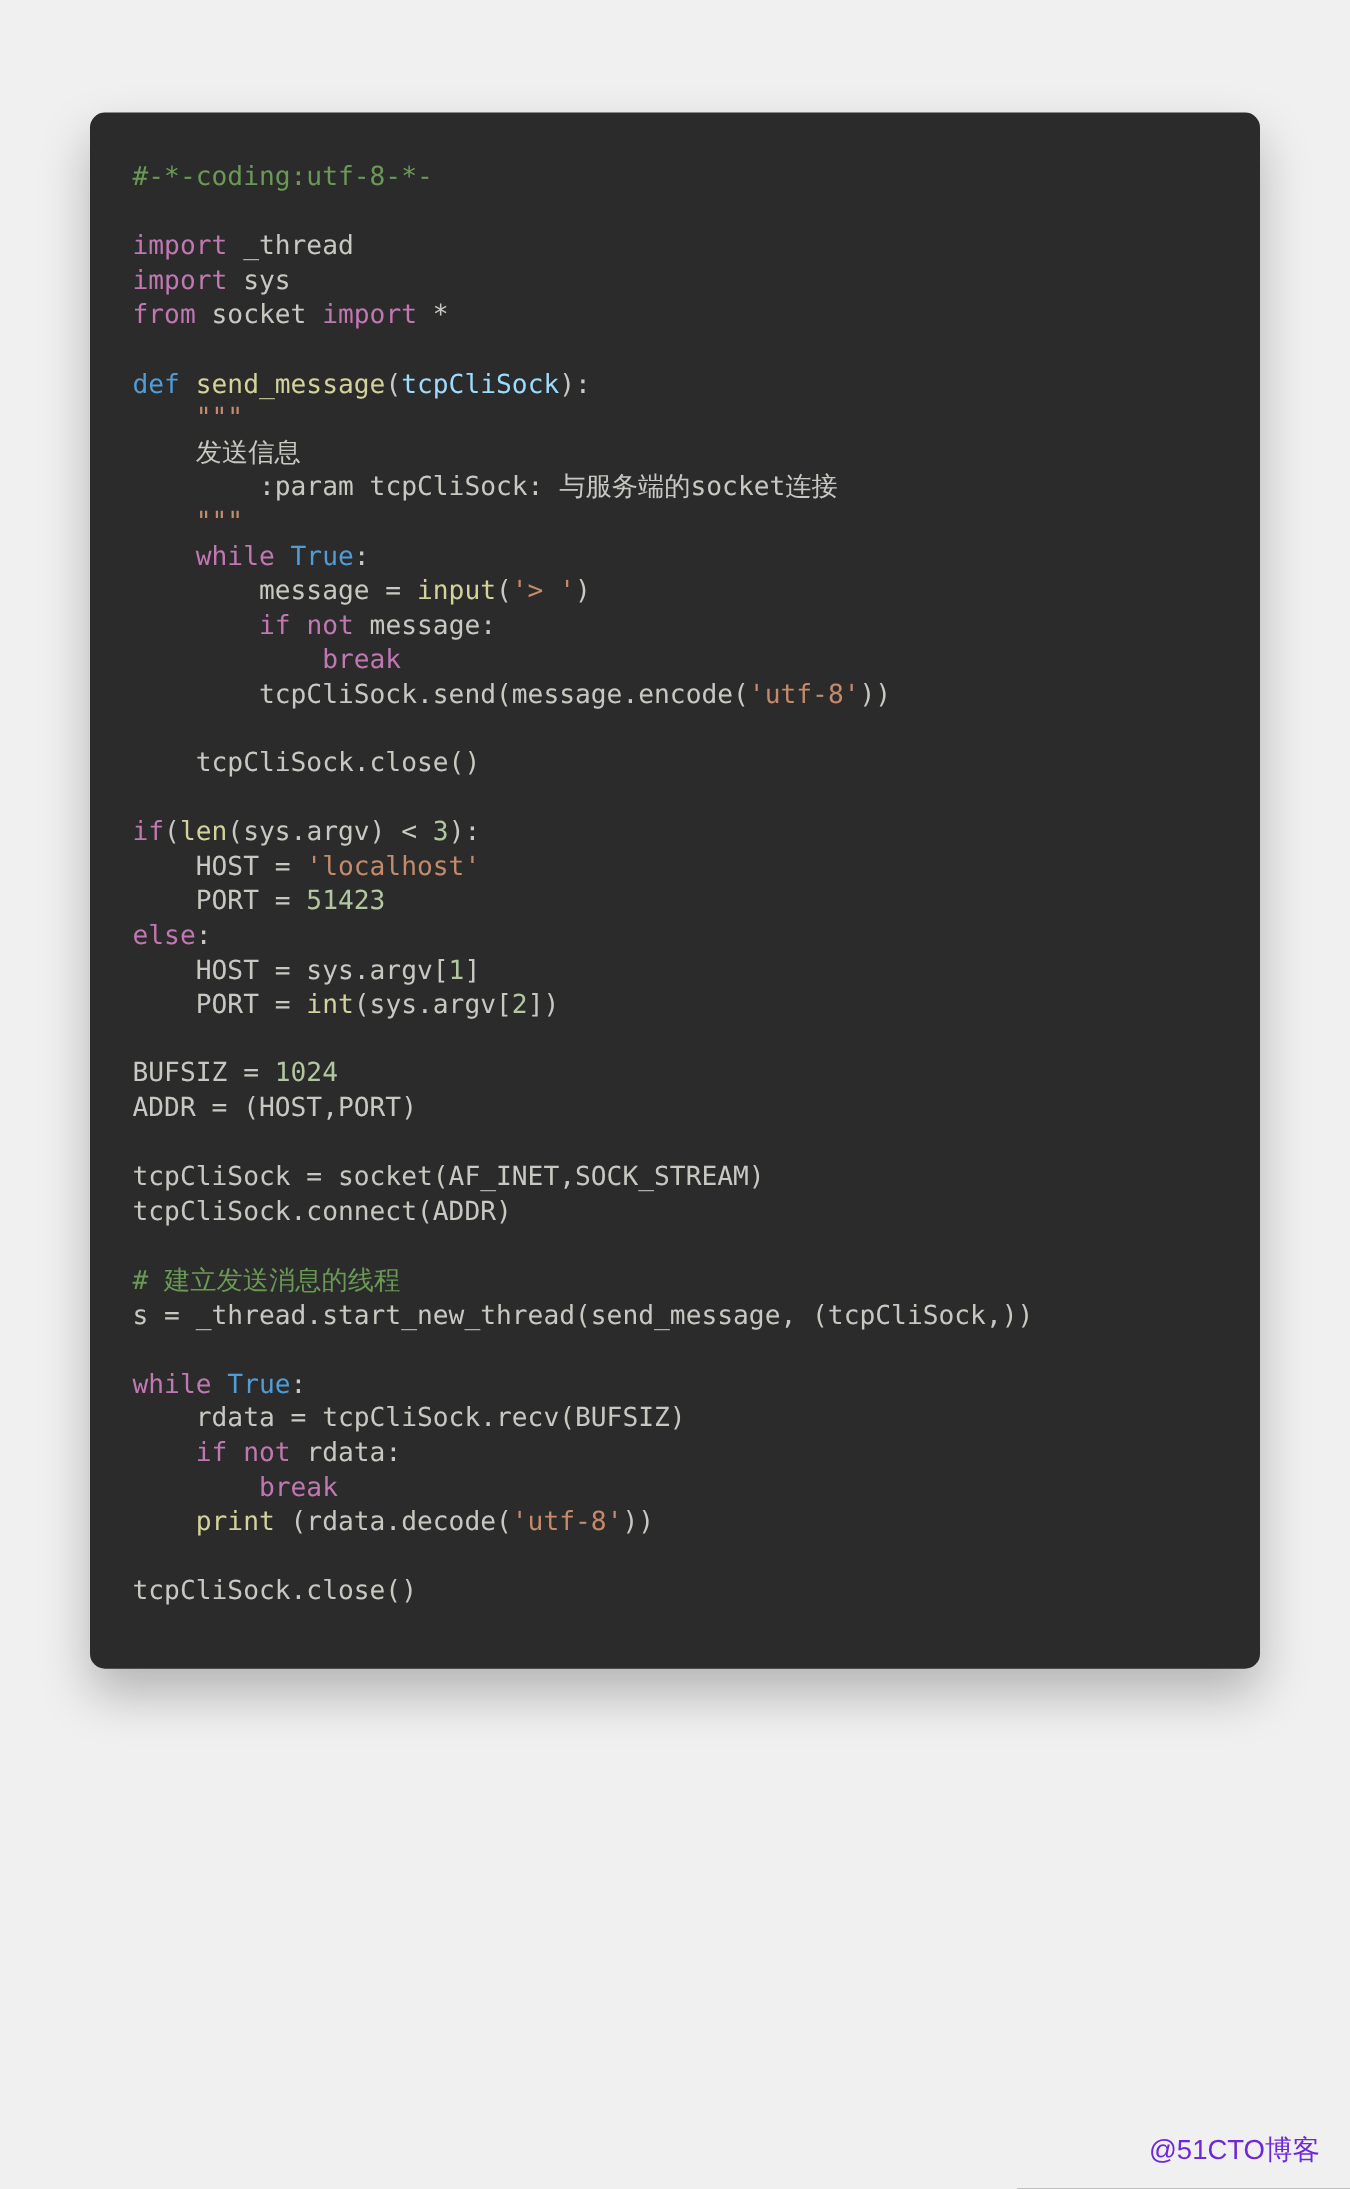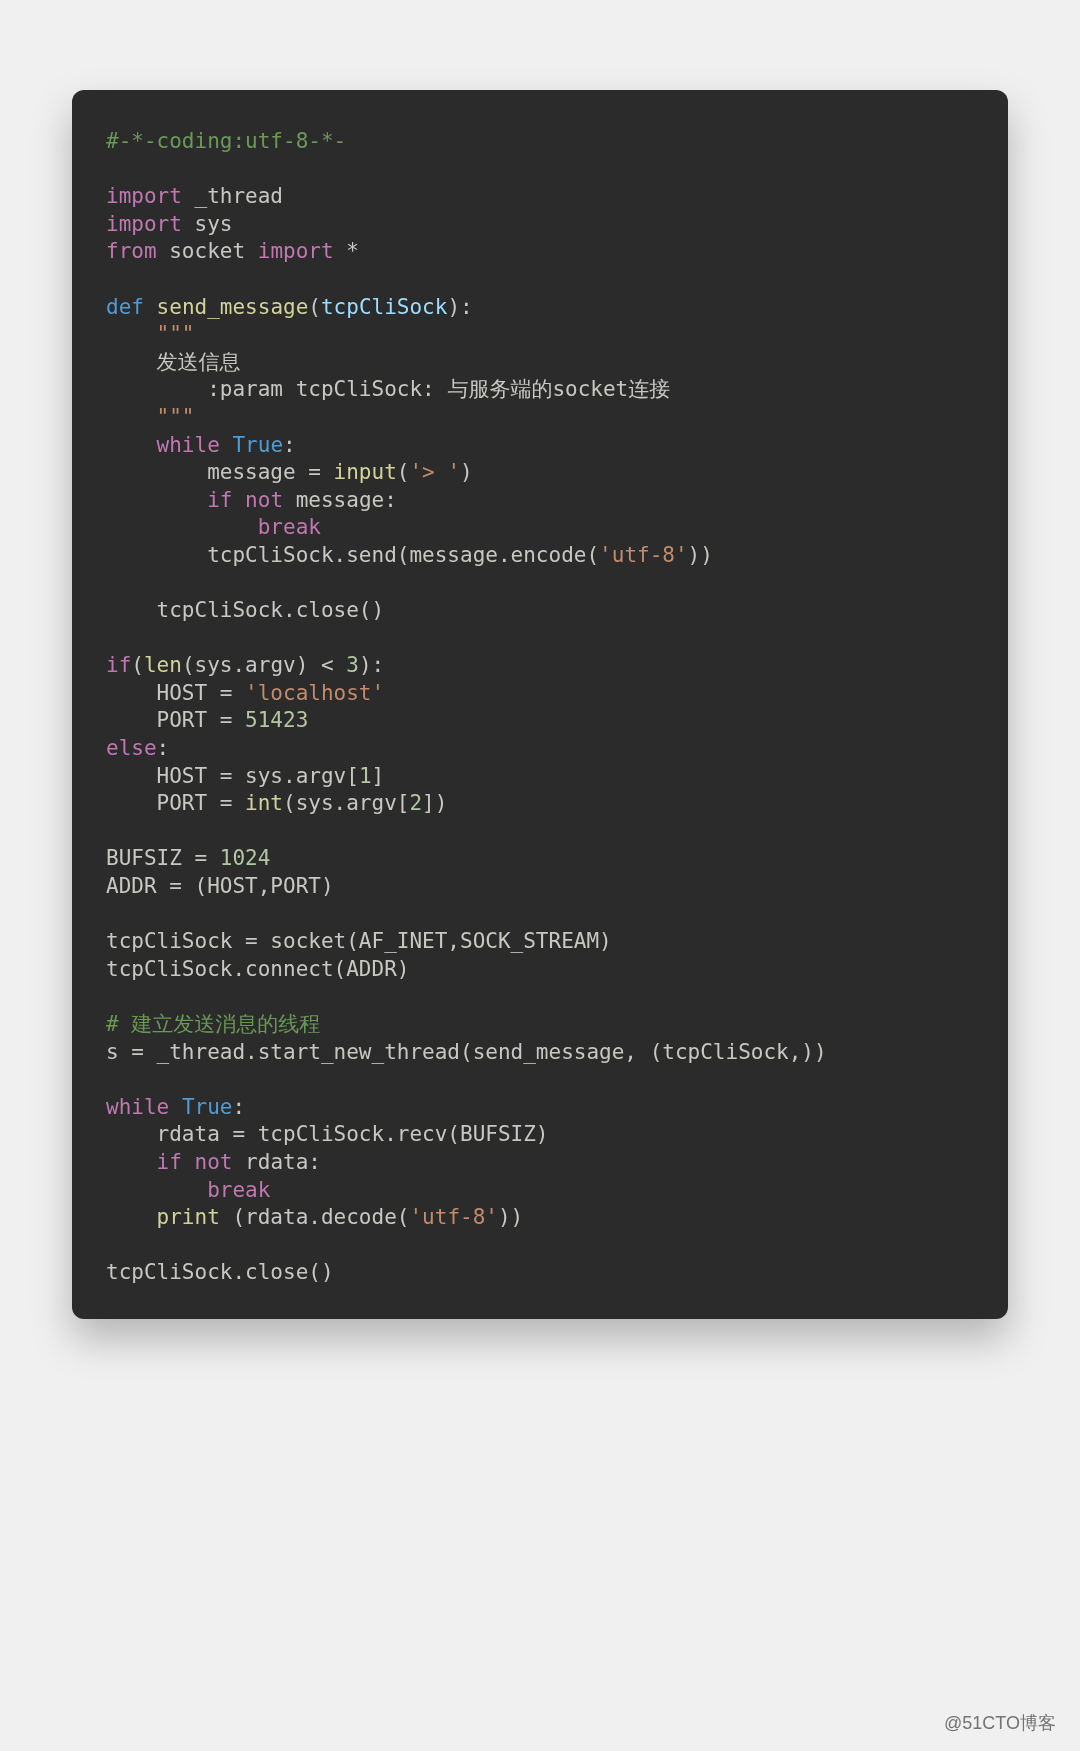--- a/index.html
+++ b/index.html
@@ -10,21 +10,21 @@
     position: relative;
     font-family: "Consolas", "Menlo", "Monaco", monospace;
   }
   .code-card {
     position: absolute;
     left: 72px;
     top: 90px;
     width: 936px;
     background: #2b2b2b;
     border-radius: 12px;
-    padding: 38px 34px 32px 34px;
+    padding: 38px 34px 48px 34px;
     box-shadow: 0 20px 40px rgba(0,0,0,0.25);
   }
   pre.code {
     font-family: "Consolas", "Menlo", "Monaco", monospace;
     font-size: 21px;
     line-height: 27.6px;
     color: #c8c8c2;
     white-space: pre;
   }
   .cm  { color: #6a9955; }   
@@ -33,22 +33,22 @@
   .str { color: #c48a6a; }   
   .num { color: #b2c7a0; }   
   .bl  { color: #4f9cd6; }   
   .pl  { color: #c8c8c2; }
   .param { color: #9cdcfe; } 
   .cn  { color: #c8c8c2; }   
   .watermark {
     position: absolute;
     right: 24px;
     bottom: 16px;
-    font-size: 18px;
-    color: #737373;
+    font-size: 22px;
+    color: #6d28d9;
     font-family: sans-serif;
   }
 </style>
 </head>
 <body>
 
 <div class="code-card">
 <pre class="code"><span class="cm">#-*-coding:utf-8-*-</span>
 
 <span><span class="kw">import</span><span class="pl"> _thread</span></span>

